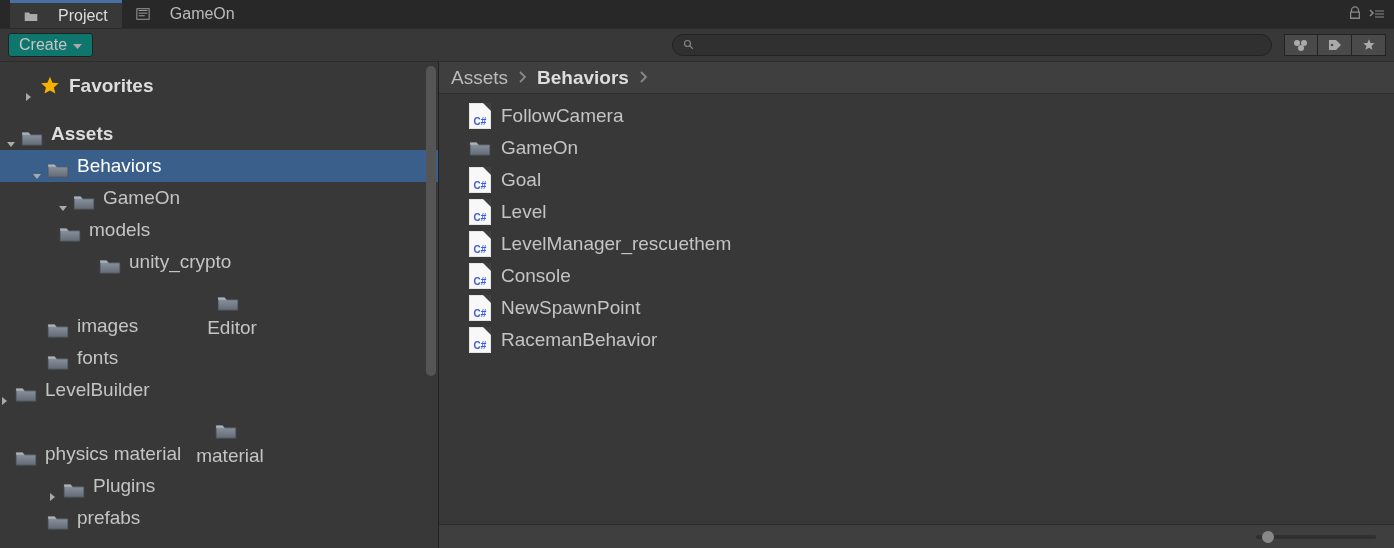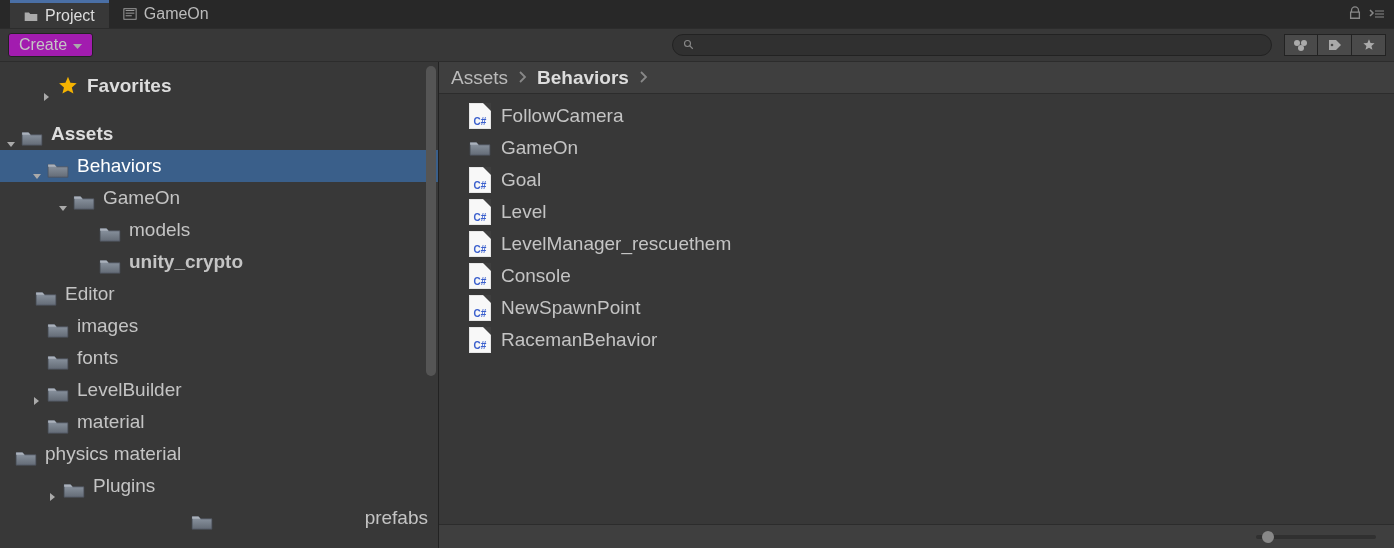--- a/index.html
+++ b/index.html
@@ -1,27 +1,27 @@
 <!DOCTYPE html>
 <html><head>
 <meta charset="utf-8">
 <style>
   * { box-sizing: border-box; margin: 0; padding: 0; font-family: "Segoe UI", "Helvetica Neue", Arial, sans-serif; }
   body { background:#383838; width:1394px; height:548px; overflow:hidden; color:#c4c4c4; font-size:18px; user-select:none; }
 
   
   .tabstrip { height:28px; background:#282828; display:flex; align-items:flex-end; padding-left:10px; position:relative; }
-  .tab { display:flex; align-items:center; gap:7px; height:28px; padding:0 14px; font-size:16px; color:#bbb; position:relative; }
+  .tab { display:flex; align-items:center; gap:20px; height:28px; padding:0 14px; font-size:16px; color:#bbb; position:relative; }
   .tab.active { background:#383838; border-top:3px solid #4a6fa5; color:#ddd; }
   .tab-icon { width:14px; height:14px; display:inline-block; }
   .tabstrip-right { position:absolute; right:8px; top:4px; display:flex; gap:6px; align-items:center; }
 
   
   .toolbar { height:34px; background:#383838; border-top:1px solid #2c2c2c; border-bottom:1px solid #2c2c2c; display:flex; align-items:center; padding:0 8px; gap:8px; }
-  .create-btn { background:#a21caf; border:1px solid #222; color:#c4c4c4; height:24px; padding:0 10px; font-size:16px; display:flex; align-items:center; gap:6px; border-radius:3px; cursor:pointer; }
+  .create-btn { background:#0f766e; border:1px solid #222; color:#c4c4c4; height:24px; padding:0 10px; font-size:16px; display:flex; align-items:center; gap:6px; border-radius:3px; cursor:pointer; }
   .search { margin-left:auto; margin-right:4px; width:600px; height:22px; background:#303030; border:1px solid #222; border-radius:11px; display:flex; align-items:center; padding:0 10px; }
   .search svg { width:12px; height:12px; fill:#888; }
   .search input { flex:1; background:transparent; border:none; outline:none; color:#ccc; margin-left:6px; font-size:14px; }
   .tool-icons { display:flex; gap:0; }
   .tool-icons .tbtn { width:34px; height:22px; background:#4a4a4a; border:1px solid #222; display:flex; align-items:center; justify-content:center; }
   .tool-icons .tbtn + .tbtn { border-left:none; }
 
   
   .main { display:flex; height:calc(548px - 28px - 34px); }
 
@@ -130,21 +130,21 @@
         <svg width="16" height="14" viewBox="0 0 24 24">
           <path d="M12 2 l2.6 6.4 6.9 .5 -5.3 4.6 1.7 6.8 L12 16.9 5.9 20.3 7.6 13.5 2.3 8.9 9.2 8.4 Z" fill="#aaa"></path>
         </svg>
       </div>
   </div>
 </div>
 
 <div class="main">
   <div class="sidebar">
     <div class="tree" id="tree">
-        <div class="tree-row bold" style="padding-left: 14px; margin-left: 28px;">
+        <div class="tree-row bold" style="padding-left: 24px;">
           <span class="chev"><svg width="10" height="10" viewBox="0 0 10 10">
               <path d="M2 1 L7 5 L2 9 Z" fill="#aaa"></path>
             </svg></span>
           <span class="star-icon"><svg viewBox="0 0 24 24" width="22" height="22">
               <path d="M12 2 l2.6 6.4 6.9 .5 -5.3 4.6 1.7 6.8 L12 16.9 5.9 20.3 7.6 13.5 2.3 8.9 9.2 8.4 Z" fill="#f5b301"></path>
             </svg></span>
           <span class="label">Favorites</span>
         </div>
         <div style="height: 16px;"></div>
         <div class="tree-row bold" style="padding-left: 6px;">
@@ -170,37 +170,37 @@
         <div class="tree-row" style="padding-left: 58px;">
           <span class="chev"><svg width="10" height="10" viewBox="0 0 10 10">
               <path d="M1 2 L5 7 L9 2 Z" fill="#aaa"></path>
             </svg></span>
           <span class="folder-icon"><svg viewBox="0 0 24 20" width="22" height="18">
               <path d="M1 4 h7 l2.5 2.5 H23 V18 H1 Z" fill="url(#folderGrad)" stroke="#4a5059" stroke-width="0.8"></path>
               <path d="M1 4 h7 l2.5 2.5 H1 Z" fill="#aab1bb"></path>
             </svg></span>
           <span class="label">GameOn</span>
         </div>
+        <div class="tree-row" style="padding-left: 44px;">
+          <span class="chev"></span>
+          <span class="folder-icon"><svg viewBox="0 0 24 20" width="22" height="18">
+              <path d="M1 4 h7 l2.5 2.5 H23 V18 H1 Z" fill="url(#folderGrad)" stroke="#4a5059" stroke-width="0.8"></path>
+              <path d="M1 4 h7 l2.5 2.5 H1 Z" fill="#aab1bb"></path>
+            </svg></span>
+          <span class="label">models</span>
+        </div>
         <div class="tree-row" style="padding-left: 84px;">
           <span class="chev"></span>
           <span class="folder-icon"><svg viewBox="0 0 24 20" width="22" height="18">
               <path d="M1 4 h7 l2.5 2.5 H23 V18 H1 Z" fill="url(#folderGrad)" stroke="#4a5059" stroke-width="0.8"></path>
               <path d="M1 4 h7 l2.5 2.5 H1 Z" fill="#aab1bb"></path>
             </svg></span>
-          <span class="label">models</span>
-        </div>
-        <div class="tree-row" style="padding-left: 84px; font-weight: bold;">
-          <span class="chev"></span>
-          <span class="folder-icon"><svg viewBox="0 0 24 20" width="22" height="18">
-              <path d="M1 4 h7 l2.5 2.5 H23 V18 H1 Z" fill="url(#folderGrad)" stroke="#4a5059" stroke-width="0.8"></path>
-              <path d="M1 4 h7 l2.5 2.5 H1 Z" fill="#aab1bb"></path>
-            </svg></span>
           <span class="label">unity_crypto</span>
         </div>
-        <div class="tree-row" style="padding-left: 20px;">
+        <div class="tree-row" style="padding-left: 36px; flex-direction: column;">
           <span class="chev"></span>
           <span class="folder-icon"><svg viewBox="0 0 24 20" width="22" height="18">
               <path d="M1 4 h7 l2.5 2.5 H23 V18 H1 Z" fill="url(#folderGrad)" stroke="#4a5059" stroke-width="0.8"></path>
               <path d="M1 4 h7 l2.5 2.5 H1 Z" fill="#aab1bb"></path>
             </svg></span>
           <span class="label">Editor</span>
         </div>
         <div class="tree-row" style="padding-left: 32px;">
           <span class="chev"></span>
           <span class="folder-icon"><svg viewBox="0 0 24 20" width="22" height="18">
@@ -210,57 +210,57 @@
           <span class="label">images</span>
         </div>
         <div class="tree-row" style="padding-left: 32px;">
           <span class="chev"></span>
           <span class="folder-icon"><svg viewBox="0 0 24 20" width="22" height="18">
               <path d="M1 4 h7 l2.5 2.5 H23 V18 H1 Z" fill="url(#folderGrad)" stroke="#4a5059" stroke-width="0.8"></path>
               <path d="M1 4 h7 l2.5 2.5 H1 Z" fill="#aab1bb"></path>
             </svg></span>
           <span class="label">fonts</span>
         </div>
+        <div class="tree-row" style="">
+          <span class="chev"><svg width="10" height="10" viewBox="0 0 10 10">
+              <path d="M2 1 L7 5 L2 9 Z" fill="#aaa"></path>
+            </svg></span>
+          <span class="folder-icon"><svg viewBox="0 0 24 20" width="22" height="18">
+              <path d="M1 4 h7 l2.5 2.5 H23 V18 H1 Z" fill="url(#folderGrad)" stroke="#4a5059" stroke-width="0.8"></path>
+              <path d="M1 4 h7 l2.5 2.5 H1 Z" fill="#aab1bb"></path>
+            </svg></span>
+          <span class="label">LevelBuilder</span>
+        </div>
+        <div class="tree-row" style="padding-left: 32px; flex-direction: column;">
+          <span class="chev"></span>
+          <span class="folder-icon"><svg viewBox="0 0 24 20" width="22" height="18">
+              <path d="M1 4 h7 l2.5 2.5 H23 V18 H1 Z" fill="url(#folderGrad)" stroke="#4a5059" stroke-width="0.8"></path>
+              <path d="M1 4 h7 l2.5 2.5 H1 Z" fill="#aab1bb"></path>
+            </svg></span>
+          <span class="label">material</span>
+        </div>
+        <div class="tree-row" style="">
+          <span class="chev"></span>
+          <span class="folder-icon"><svg viewBox="0 0 24 20" width="22" height="18">
+              <path d="M1 4 h7 l2.5 2.5 H23 V18 H1 Z" fill="url(#folderGrad)" stroke="#4a5059" stroke-width="0.8"></path>
+              <path d="M1 4 h7 l2.5 2.5 H1 Z" fill="#aab1bb"></path>
+            </svg></span>
+          <span class="label">physics material</span>
+        </div>
+        <div class="tree-row" style="padding-left: 48px;">
+          <span class="chev"><svg width="10" height="10" viewBox="0 0 10 10">
+              <path d="M2 1 L7 5 L2 9 Z" fill="#aaa"></path>
+            </svg></span>
+          <span class="folder-icon"><svg viewBox="0 0 24 20" width="22" height="18">
+              <path d="M1 4 h7 l2.5 2.5 H23 V18 H1 Z" fill="url(#folderGrad)" stroke="#4a5059" stroke-width="0.8"></path>
+              <path d="M1 4 h7 l2.5 2.5 H1 Z" fill="#aab1bb"></path>
+            </svg></span>
+          <span class="label">Plugins</span>
+        </div>
         <div class="tree-row" style="padding-left: 32px;">
-          <span class="chev"><svg width="10" height="10" viewBox="0 0 10 10">
-              <path d="M2 1 L7 5 L2 9 Z" fill="#aaa"></path>
-            </svg></span>
-          <span class="folder-icon"><svg viewBox="0 0 24 20" width="22" height="18">
-              <path d="M1 4 h7 l2.5 2.5 H23 V18 H1 Z" fill="url(#folderGrad)" stroke="#4a5059" stroke-width="0.8"></path>
-              <path d="M1 4 h7 l2.5 2.5 H1 Z" fill="#aab1bb"></path>
-            </svg></span>
-          <span class="label">LevelBuilder</span>
-        </div>
-        <div class="tree-row" style="padding-left: 32px;">
-          <span class="chev"></span>
-          <span class="folder-icon"><svg viewBox="0 0 24 20" width="22" height="18">
-              <path d="M1 4 h7 l2.5 2.5 H23 V18 H1 Z" fill="url(#folderGrad)" stroke="#4a5059" stroke-width="0.8"></path>
-              <path d="M1 4 h7 l2.5 2.5 H1 Z" fill="#aab1bb"></path>
-            </svg></span>
-          <span class="label">material</span>
-        </div>
-        <div class="tree-row" style="">
-          <span class="chev"></span>
-          <span class="folder-icon"><svg viewBox="0 0 24 20" width="22" height="18">
-              <path d="M1 4 h7 l2.5 2.5 H23 V18 H1 Z" fill="url(#folderGrad)" stroke="#4a5059" stroke-width="0.8"></path>
-              <path d="M1 4 h7 l2.5 2.5 H1 Z" fill="#aab1bb"></path>
-            </svg></span>
-          <span class="label">physics material</span>
-        </div>
-        <div class="tree-row" style="padding-left: 48px;">
-          <span class="chev"><svg width="10" height="10" viewBox="0 0 10 10">
-              <path d="M2 1 L7 5 L2 9 Z" fill="#aaa"></path>
-            </svg></span>
-          <span class="folder-icon"><svg viewBox="0 0 24 20" width="22" height="18">
-              <path d="M1 4 h7 l2.5 2.5 H23 V18 H1 Z" fill="url(#folderGrad)" stroke="#4a5059" stroke-width="0.8"></path>
-              <path d="M1 4 h7 l2.5 2.5 H1 Z" fill="#aab1bb"></path>
-            </svg></span>
-          <span class="label">Plugins</span>
-        </div>
-        <div class="tree-row" style="padding-left: 32px; justify-content: space-between;">
           <span class="chev"></span>
           <span class="folder-icon"><svg viewBox="0 0 24 20" width="22" height="18">
               <path d="M1 4 h7 l2.5 2.5 H23 V18 H1 Z" fill="url(#folderGrad)" stroke="#4a5059" stroke-width="0.8"></path>
               <path d="M1 4 h7 l2.5 2.5 H1 Z" fill="#aab1bb"></path>
             </svg></span>
           <span class="label">prefabs</span>
         </div>
       </div>
     <div class="sidebar-scroll">
         <div class="sidebar-thumb"></div>

